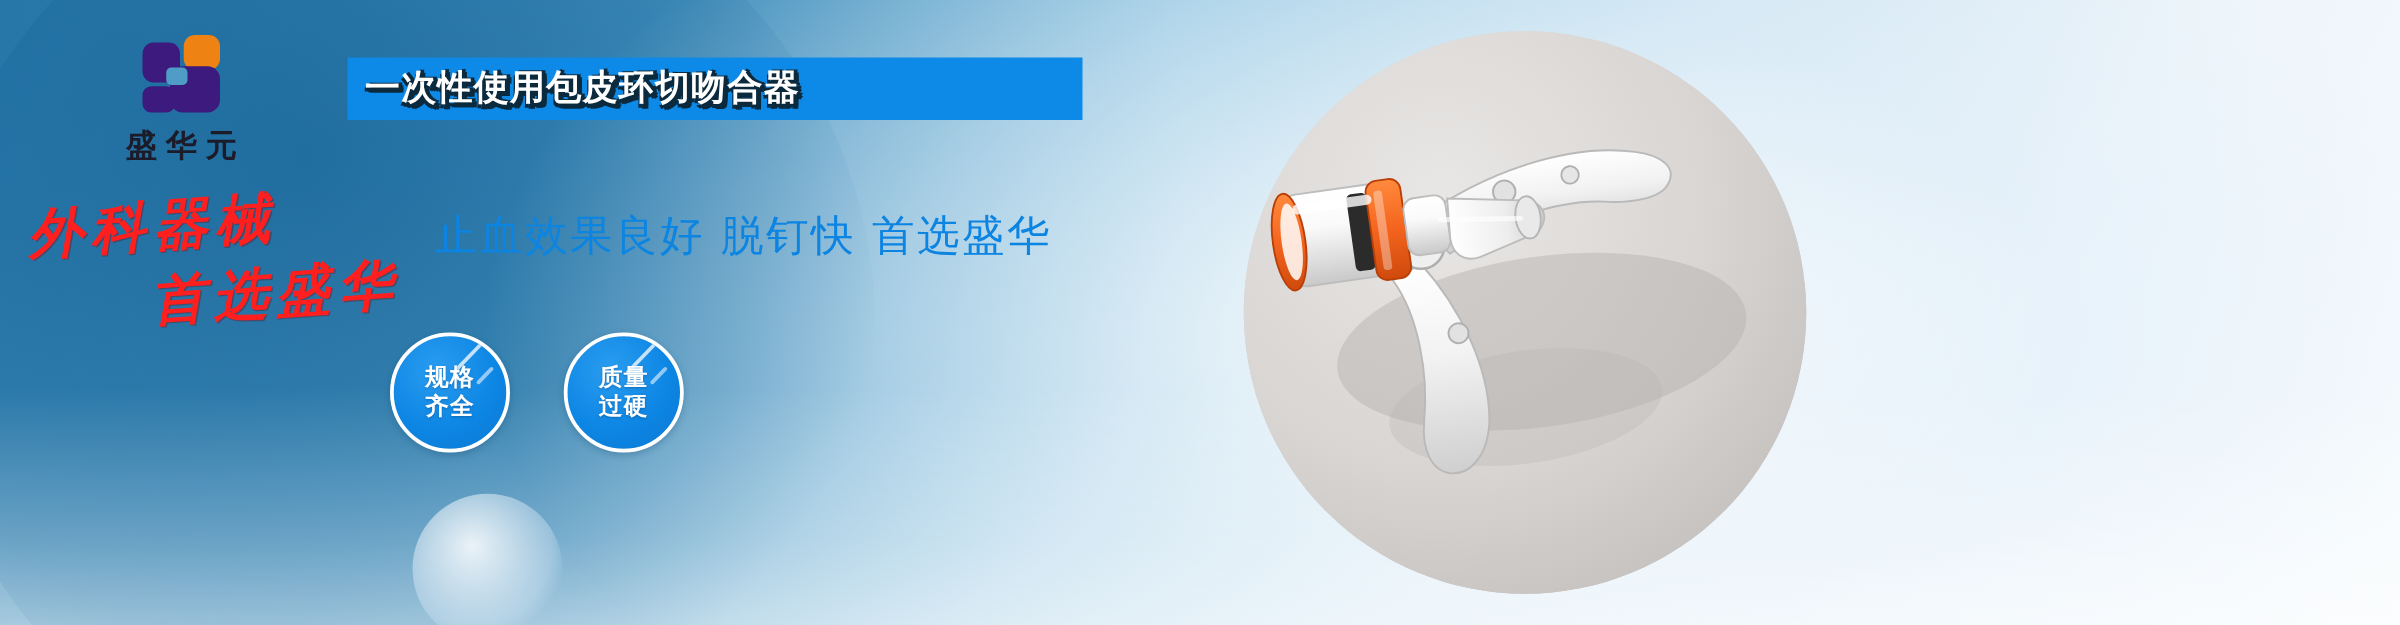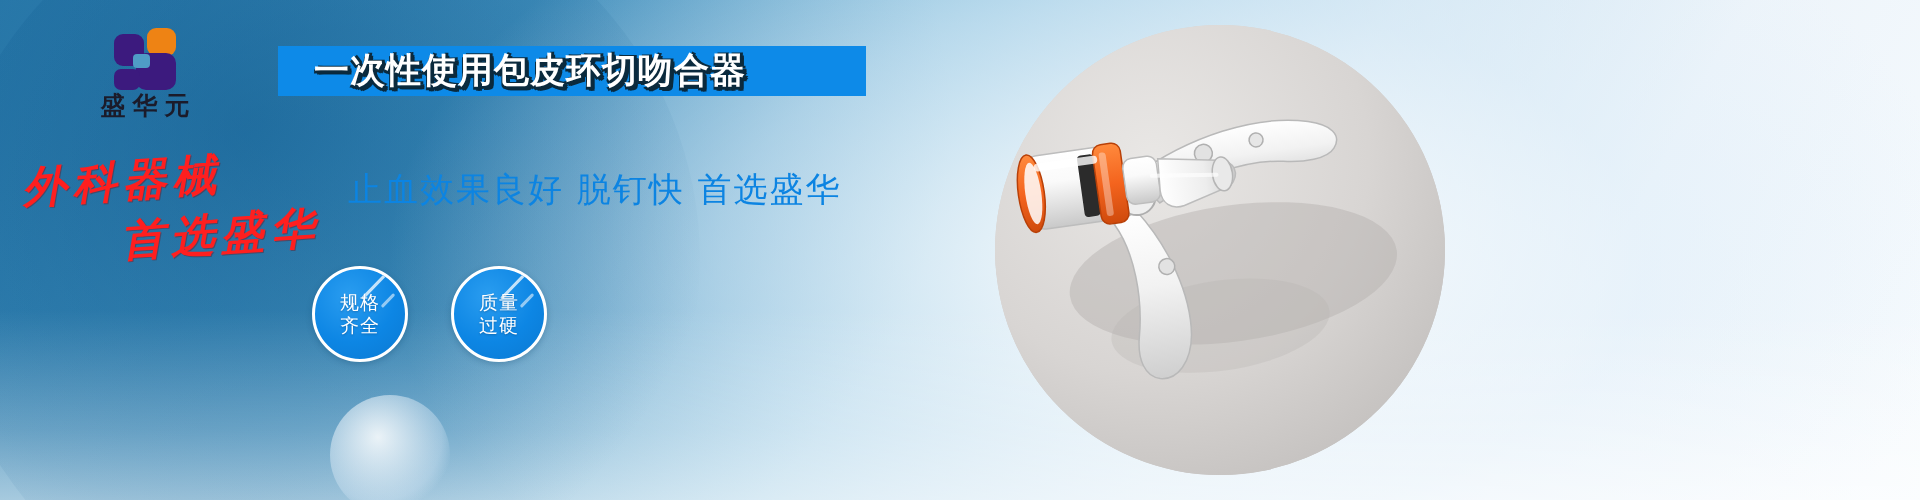--- a/index.html
+++ b/index.html
@@ -29,40 +29,39 @@
   
   .logo{position:absolute;left:60px;top:28px;width:170px;text-align:center;z-index:6;}
   .logo-mark{position:relative;width:62px;height:62px;margin:0 auto;}
   .lm{position:absolute;border-radius:9px;}
   .lm-a{left:0;top:6px;width:30px;height:32px;background:#3c1a7e;}
   .lm-b{left:33px;top:0px;width:29px;height:28px;background:#ee8314;}
   .lm-c{left:22px;top:25px;width:40px;height:37px;background:#3c1a7e;border-radius:10px;}
   .lm-d{left:0px;top:41px;width:26px;height:21px;background:#3c1a7e;border-radius:7px;}
   .lm-e{left:19px;top:26px;width:17px;height:14px;background:#4f9cc6;border-radius:4px;}
   .logo-name{
-    margin-top:4px;font-size:25px;font-weight:700;color:#1b1b2a;
+    margin-top:14px;font-size:25px;font-weight:700;color:#1b1b2a;
     letter-spacing:7px;text-indent:7px;line-height:1.1;
-    font-family:Liberation Mono, monospace;
+    font-family:Liberation Serif, serif;
   }
 
   
   .title-box{
     position:absolute;left:278px;top:46px;width:588px;height:50px;
     background:#0d8ae8;z-index:6;
     box-shadow:0 0 0 0 rgba(0,0,0,0);
   }
   .title-text{
     position:absolute;left:292px;top:44px;z-index:7;
-    font-size:35px;font-weight:700;color:#ffffff;
+    font-size:28px;font-weight:700;color:#ffffff;
     letter-spacing:1px;line-height:52px;white-space:nowrap;
     font-family:"DejaVu Sans","Liberation Sans",sans-serif;
     text-shadow:
       3px 3px 0 #0b2a3d, 3px -1px 0 #0b2a3d, -1px 3px 0 #0b2a3d,
       4px 4px 0 #0b2a3d, 2px 4px 0 #0b2a3d, 4px 2px 0 #0b2a3d;
-    margin-left: 22px;
   }
 
   
   .callig{position:absolute;z-index:6;color:#ff1f1f;white-space:nowrap;
     font-family:"DejaVu Serif","Liberation Serif",serif;
     font-weight:700;font-style:italic;letter-spacing:6px;
     text-shadow:1px 1px 0 rgba(120,0,0,.35);}
   .callig-1{left:22px;top:152px;font-size:44px;transform:rotate(-4deg);}
   .callig-2{left:120px;top:205px;font-size:44px;transform:rotate(-4deg);}
 
@@ -87,21 +86,21 @@
   .badge .shine{
     position:absolute;right:14px;top:16px;width:34px;height:3px;
     background:rgba(255,255,255,.75);transform:rotate(-46deg);border-radius:2px;
   }
   .badge .shine2{
     position:absolute;right:8px;top:30px;width:18px;height:3px;
     background:rgba(255,255,255,.55);transform:rotate(-46deg);border-radius:2px;
   }
   .badge-label{
     position:relative;z-index:2;color:#fff;font-size:19px;line-height:23px;
-    text-align:right;font-weight:400;letter-spacing:1px;
+    text-align:right;font-weight:700;letter-spacing:1px;
     font-family:"DejaVu Sans","Liberation Sans",sans-serif;
     text-shadow:0 1px 2px rgba(0,40,80,.35);
   }
 
   
   .product{
     position:absolute;left:995px;top:25px;width:450px;height:450px;border-radius:50%;
     background:
       radial-gradient(circle at 36% 28%, #e6e4e2 0%, #dcd9d7 42%, #cfcccb 72%, #c2bfbd 100%);
     z-index:5;overflow:hidden;

